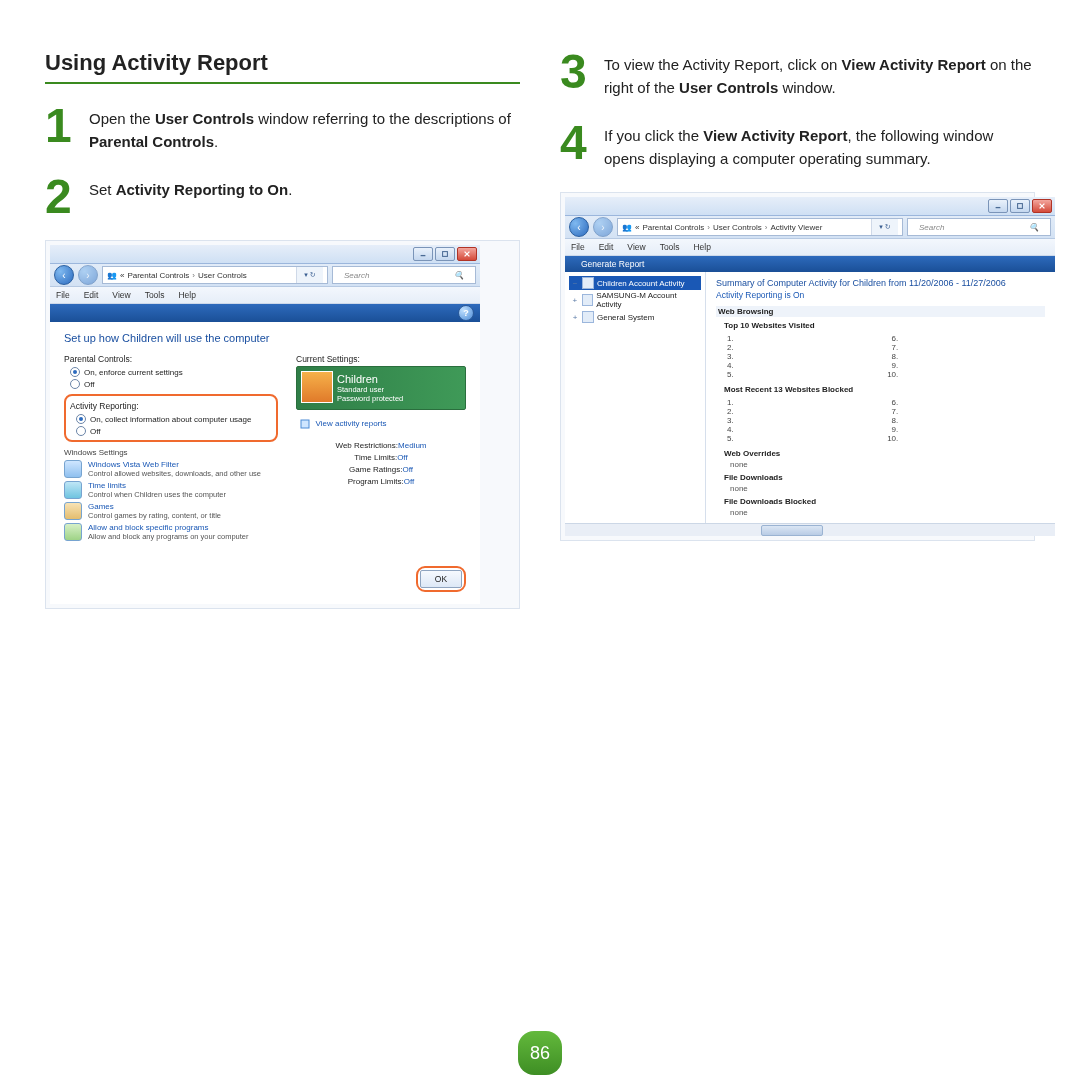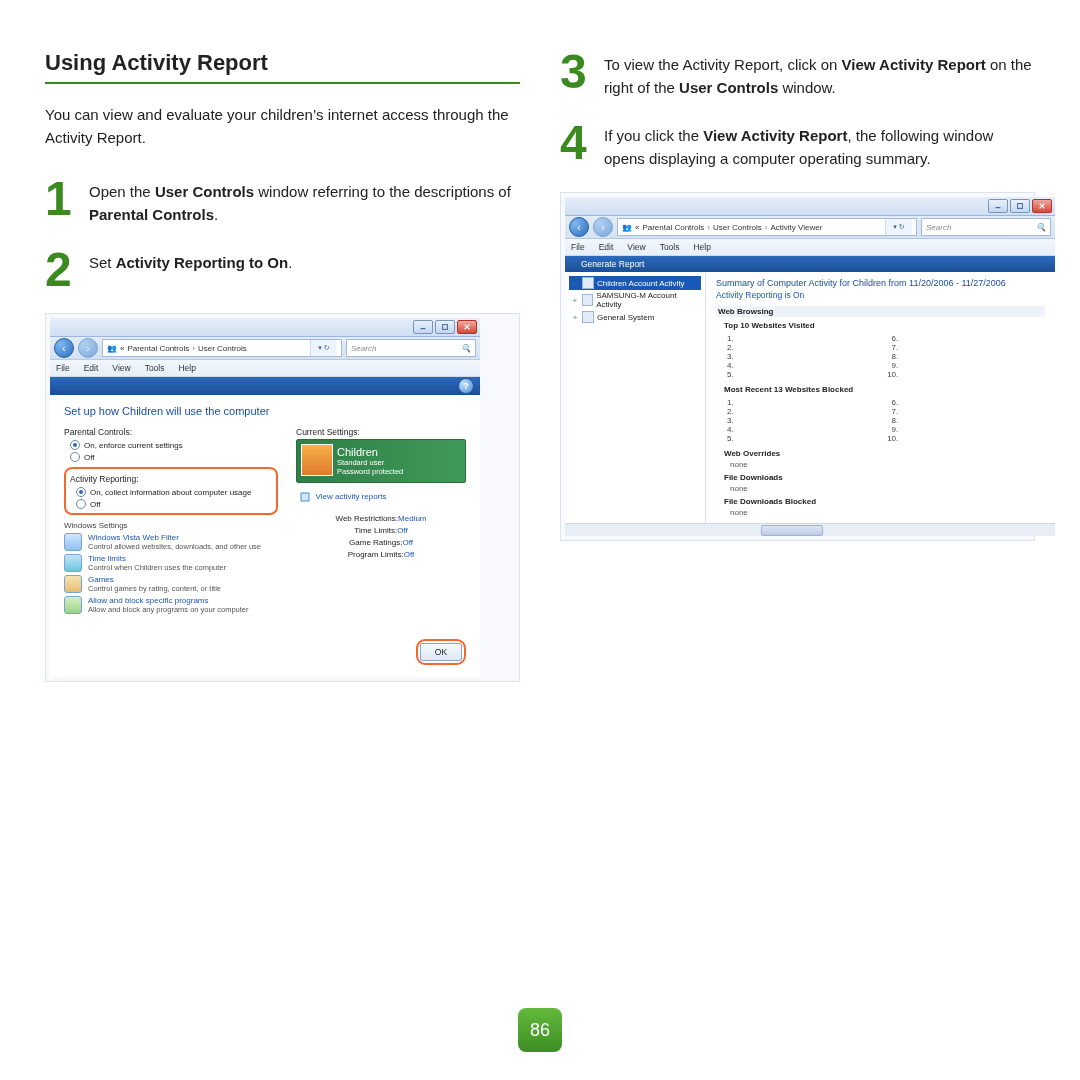--- a/index.html
+++ b/index.html
@@ -23,21 +23,21 @@
 .titlebar{height:18px;background:linear-gradient(#e6eef9,#cfe0f4);border-bottom:1px solid #9bb6dc;display:flex;justify-content:flex-end;align-items:center;gap:2px;padding:0 3px}
 .wbtn{width:18px;height:12px;border:1px solid #7a94b8;border-radius:2px;background:linear-gradient(#e9f1fb,#c4d7ef);display:flex;align-items:center;justify-content:center}
 .wbtn.close{background:linear-gradient(#f3a69d,#d44a3a);border-color:#b03326;color:#fff}
 .wbtn svg{width:8px;height:8px}
 
 .addrbar{height:22px;background:linear-gradient(#e2ecf8,#d3e2f4);display:flex;align-items:center;padding:0 4px;gap:4px;border-bottom:1px solid #b6c9e2}
 .navbtn{width:18px;height:18px;border-radius:50%;background:radial-gradient(circle at 30% 30%,#7fb9f0,#2c6bbf);border:1px solid #2a5fa0;display:flex;align-items:center;justify-content:center;color:#fff;font-size:10px}
 .crumb{flex:1;display:flex;align-items:center;background:#fff;border:1px solid #a6bad6;height:16px;padding:0 4px;gap:3px;font-size:8px;color:#333}
 .crumb .sep{color:#777}
 .crumb-end{width:26px;border-left:1px solid #cfd9e8;height:16px;display:flex;align-items:center;justify-content:center;font-size:7px;color:#3b5f92;background:#eef4fb}
-.searchbox{width:120px;height:16px;background:#fff;border:1px solid #a6bad6;display:flex;align-items:center;padding:0 4px;font-size:8px;color:#888;font-style:italic;justify-content:space-between}
+.searchbox{width:120px;height:16px;background:#fff;border:1px solid #a6bad6;display:flex;align-items:center;padding:0 11px;font-size:8px;color:#888;font-style:italic;justify-content:space-between}
 
 .menubar{height:16px;background:linear-gradient(#f3f7fd,#e6eef8);border-bottom:1px solid #cdd9ea;display:flex;align-items:center;padding:0 6px;gap:14px;font-size:8.5px;color:#333}
 
 .toolbar{height:18px;background:linear-gradient(#2d6abc,#1a4f97);color:#fff;display:flex;align-items:center;padding:0 6px;font-size:8.5px;gap:24px}
 .toolbar .help{margin-left:auto;width:14px;height:14px;border-radius:50%;background:radial-gradient(circle at 30% 30%,#bfe0ff,#4d8cd6);display:flex;align-items:center;justify-content:center;color:#fff;font-weight:bold;font-size:9px;border:1px solid #2b5a99}
 
 .body-area{padding:8px 14px 12px 14px}
 .heading-blue{color:#1a4fa0;font-size:11px;margin:2px 0 8px 0}
 .subhdr{font-size:8.5px;color:#222;margin:2px 0 2px 0}
 .radio-row{display:flex;align-items:center;gap:4px;font-size:8px;color:#222;margin-left:6px;padding:1px 0}
@@ -87,32 +87,31 @@
 .rep-sub{color:#1a58b5;font-size:8.5px;margin-bottom:6px}
 .rep-sec{font-weight:bold;color:#222;margin:4px 0 2px 0;font-size:8px}
 .rep-sec.nm{background:#eef3fa;padding:1px 2px}
 .two-col{display:flex}
 .two-col>div{flex:1}
 .two-col ol{margin:2px 0 2px 20px;padding:0;font-size:8px;color:#444}
 .none{margin-left:14px;color:#555;font-size:8px}
 .scroll-b{height:12px;background:#e9eef6;border-top:1px solid #ccd7e6;position:relative}
 .scroll-b::after{content:"";position:absolute;left:40%;top:1px;width:60px;height:9px;background:linear-gradient(#dbe6f4,#b9ccE5);border:1px solid #9ab3d2;border-radius:2px}
 
-.page-num{position:absolute;left:50%;bottom:28px;transform:translateX(-50%);width:44px;height:44px;border-radius:8px;background:linear-gradient(#63b93c,#3e8e24);display:flex;align-items:center;justify-content:center;color:#fff;font-size:18px}
+.page-num{position:absolute;left:50%;bottom:5px;transform:translateX(-50%);width:44px;height:44px;border-radius:16px;background:linear-gradient(#63b93c,#3e8e24);display:flex;align-items:center;justify-content:center;color:#fff;font-size:18px}
 </style>
 </head>
 <body>
 
 <div class="page">
 
   <div class="col">
     <div class="heading-box">
       <h2 class="heading">Using Activity Report</h2>
     </div>
-    <p class="intro">You can view and evaluate your children’s internet access through the Activity Report.</p>
 
     <div class="step">
       <div class="step-num">1</div>
       <div class="step-text">
         <span>Open the </span><b>User Controls</b><span> window referring to the descriptions of </span><b>Parental Controls</b><span>.</span>
       </div>
     </div>
 
     <div class="step">
       <div class="step-num">2</div>

